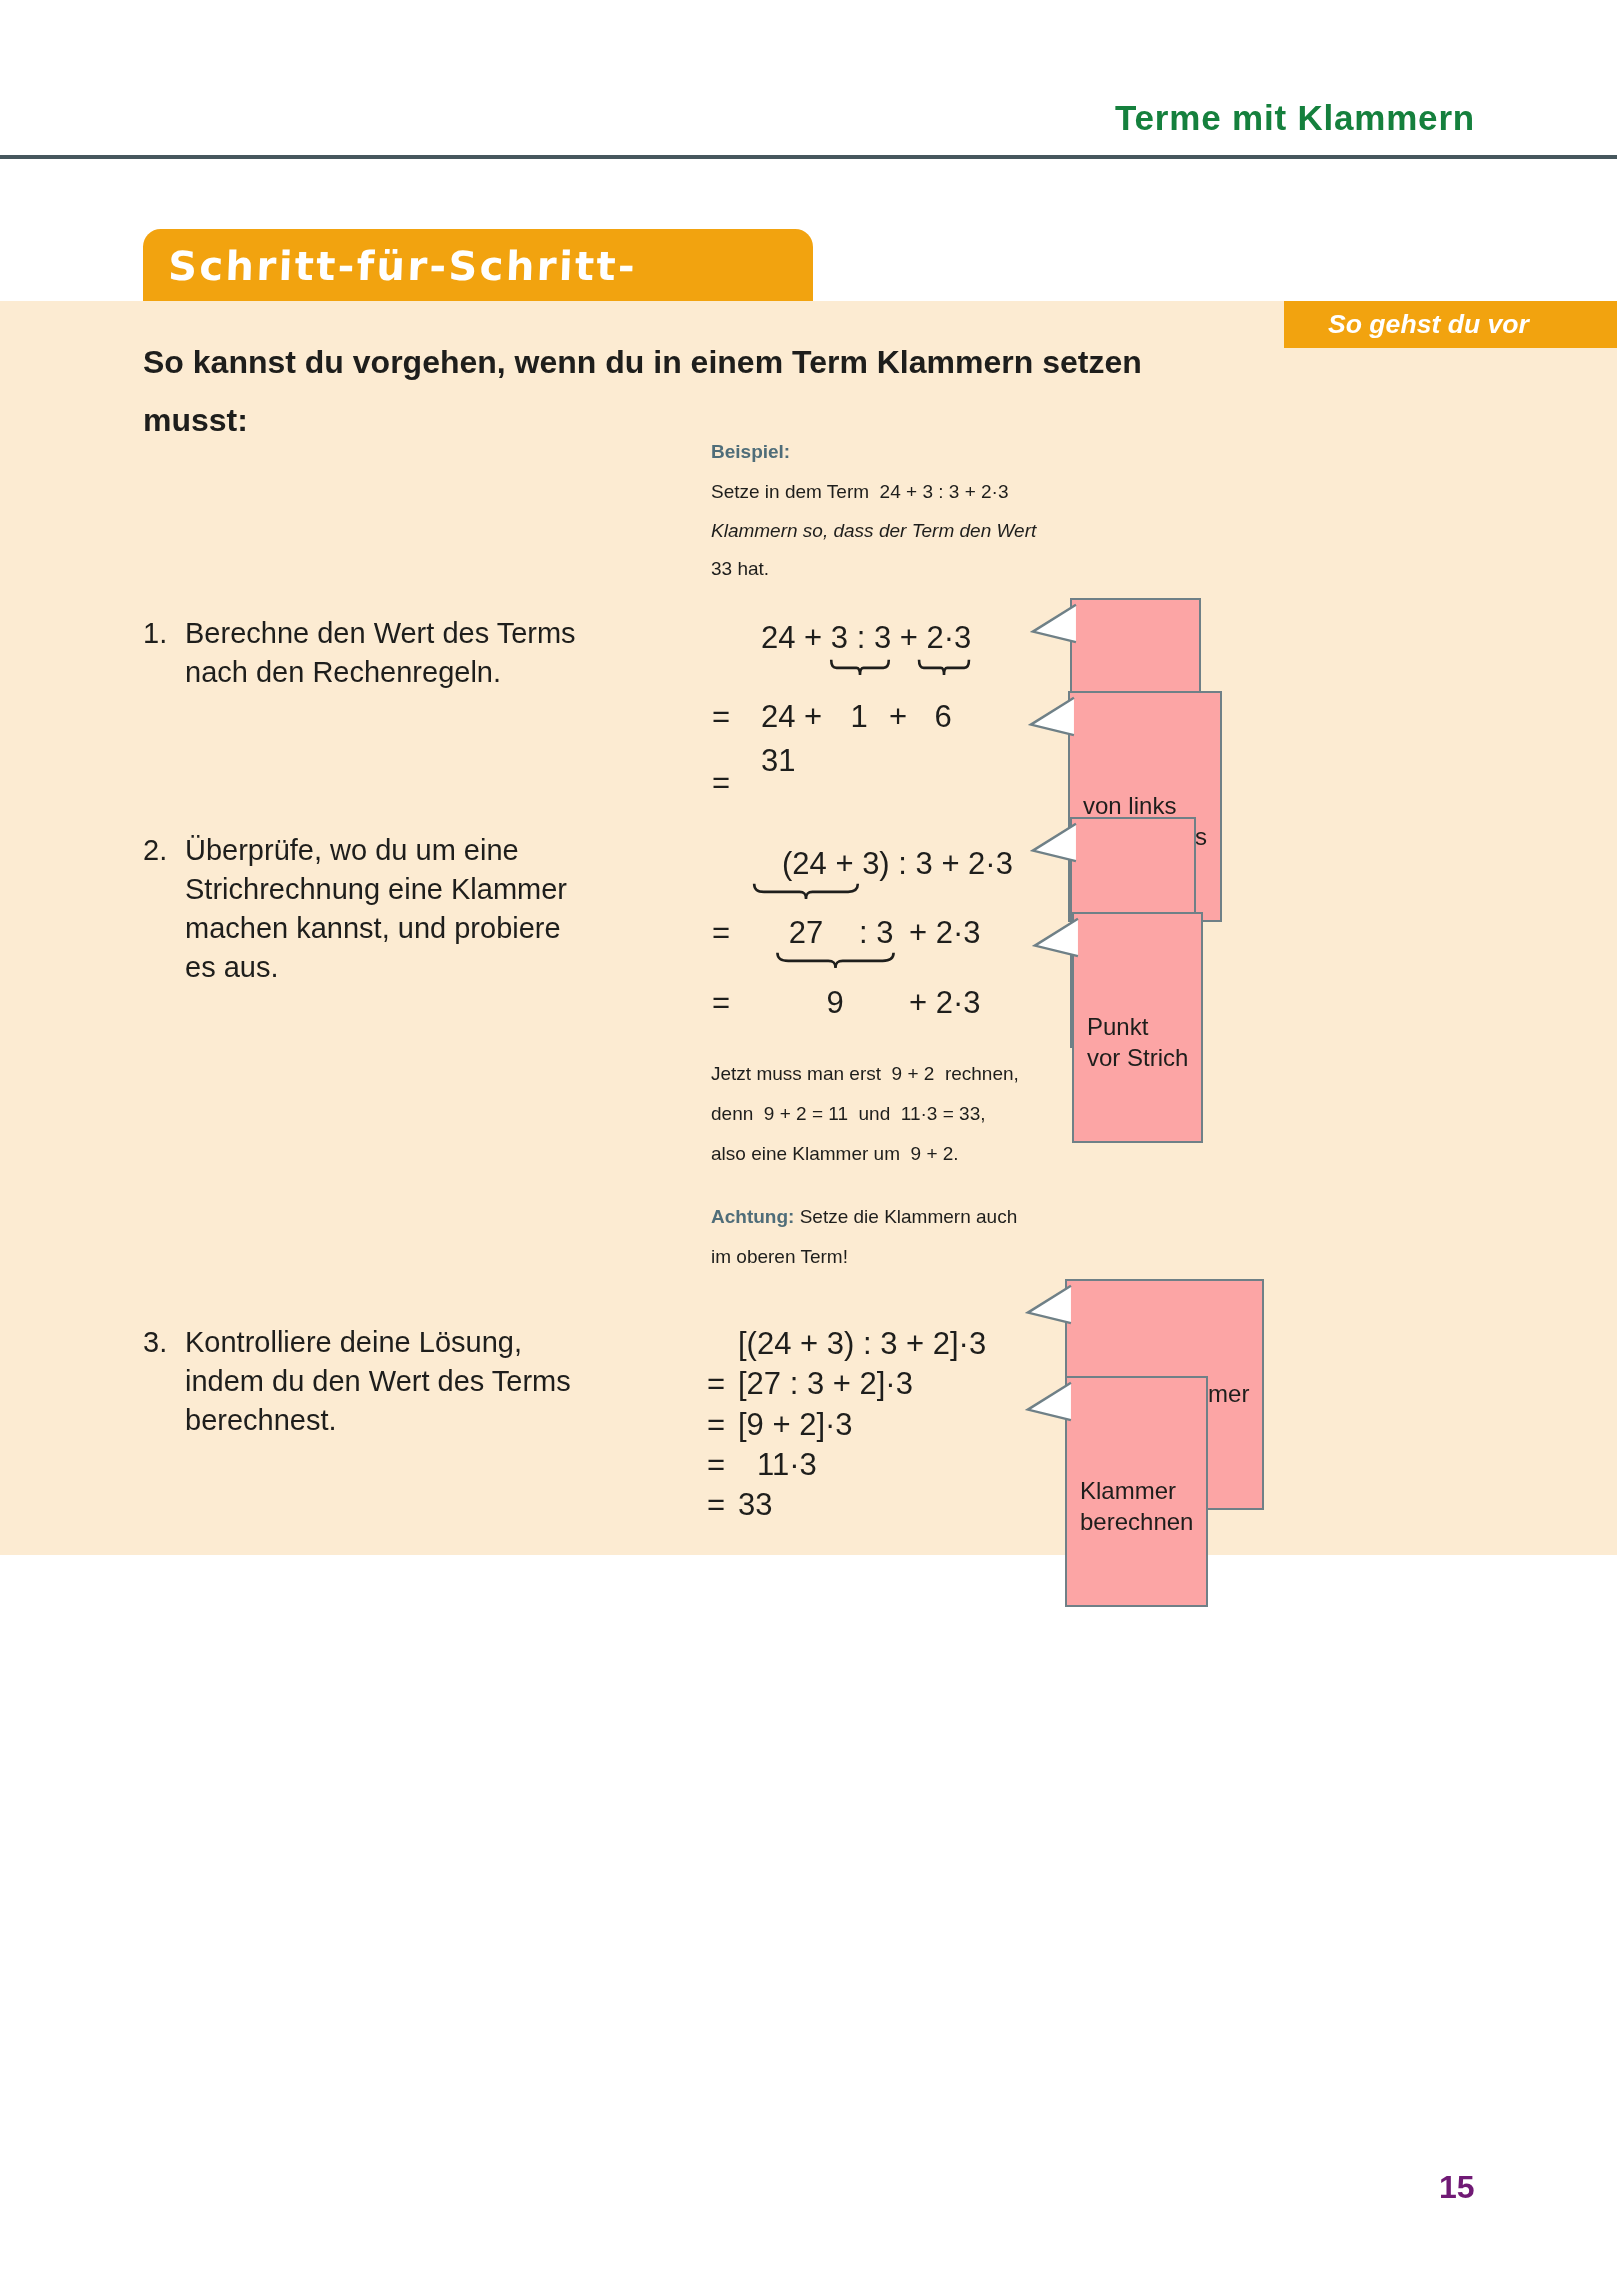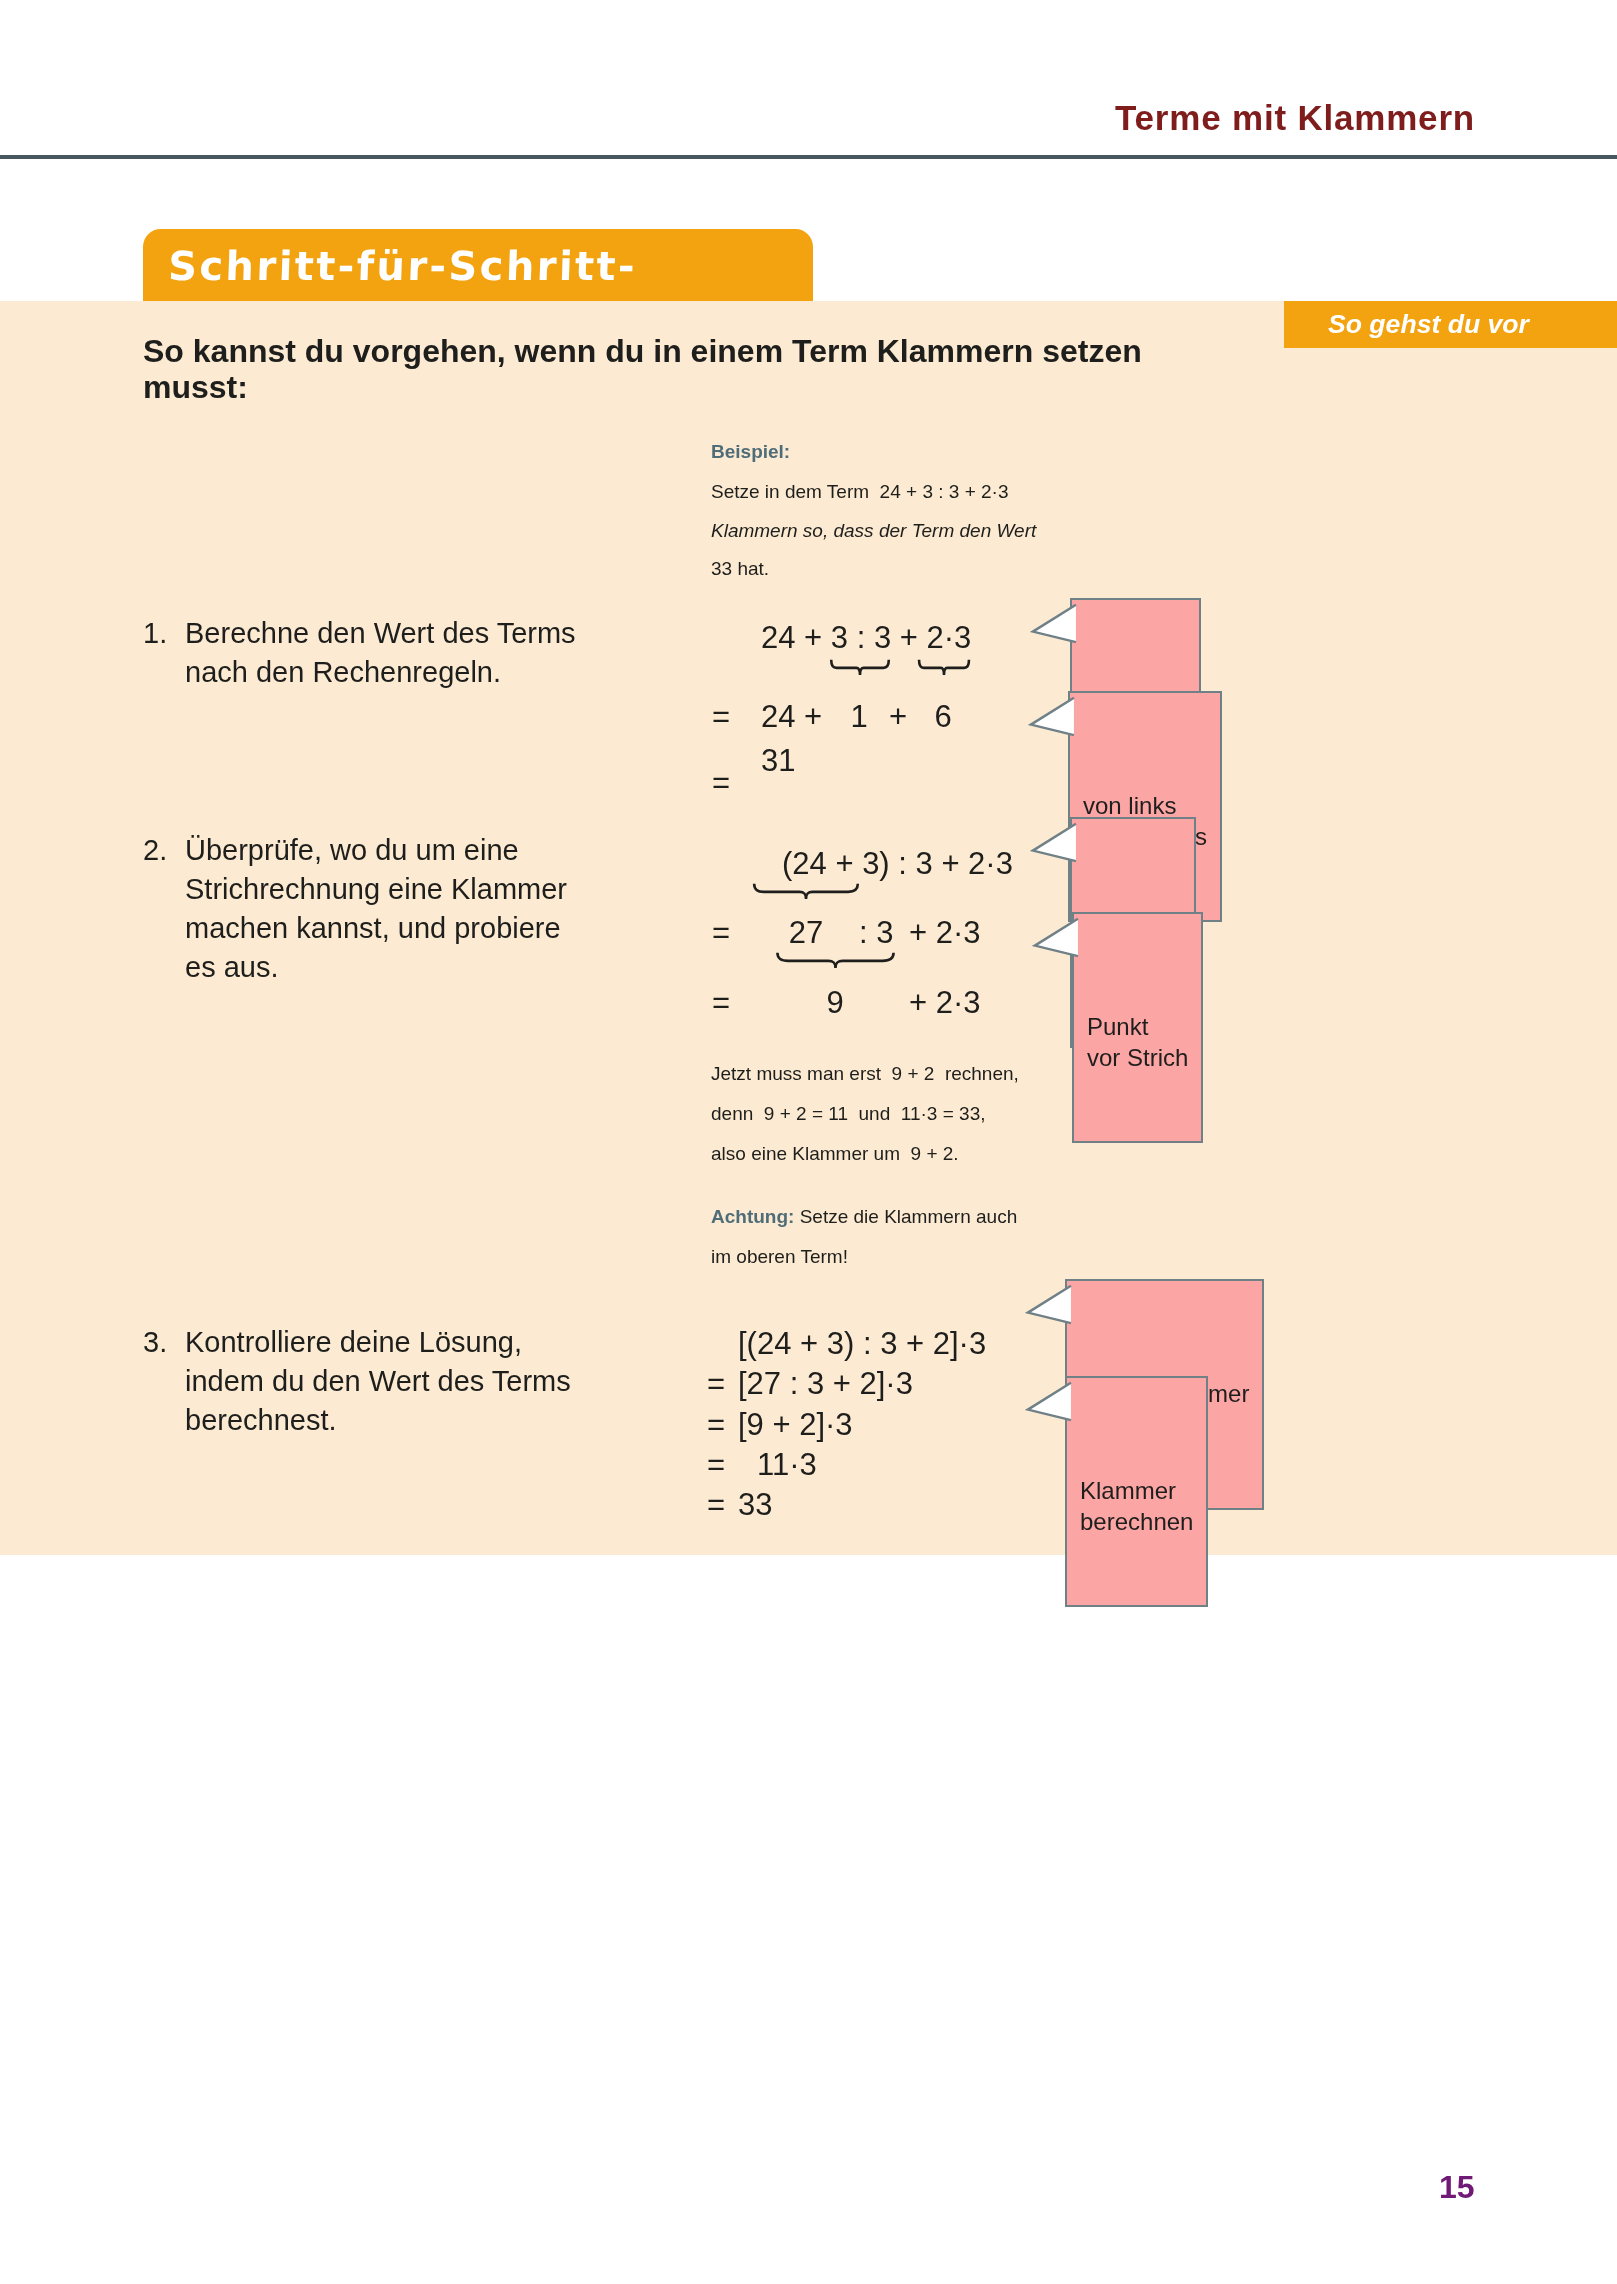--- a/index.html
+++ b/index.html
@@ -1,31 +1,31 @@
 <!DOCTYPE html>
 <html style="font-size:13px"><head>
 <meta charset="utf-8">
 <style>
   html,body{margin:0;padding:0;background:#ffffff;}
   .page{
     position:relative;width:1618px;height:2284px;background:#ffffff;overflow:hidden;
     font-family:"Liberation Sans",sans-serif;color:#1e1e1c;
   }
   
-  .header-title{position:absolute;right:143px;top:98px;font-size:35px;font-weight:bold;color:#7f1d1d;letter-spacing:0.8px;}
+  .header-title{position:absolute;right:143px;top:98px;font-size:35px;font-weight:bold;color:#15803d;letter-spacing:0.8px;}
   .header-rule{position:absolute;left:0;top:155px;width:100%;height:4px;background:#46575d;}
   
   .badge{position:absolute;left:143px;top:229px;width:670px;height:73px;background:#f2a30f;border-radius:17.7px 17.7px 0 0;}
   .badge-label{position:absolute;left:24px;top:0;line-height:74px;font-size:40px;font-weight:bold;color:#ffffff;letter-spacing:2.4px;transform:skewX(-2deg);font-family:"DejaVu Sans",sans-serif;}
   
   .panel{position:absolute;left:0;top:301px;width:1618px;height:1254px;background:#fcebd2;}
   .tab{position:absolute;left:1284px;top:301px;width:334px;height:47px;background:#f2a30f;}
   .tab-label{position:absolute;left:44px;top:0;line-height:47px;font-size:26.6px;font-weight:bold;font-style:italic;color:#ffffff;}
   
-  .intro-heading{position:absolute;left:143px;top:333px;width:1144px;font-size:32px;font-weight:bold;line-height:36px;white-space:pre-wrap;}
+  .intro-heading{position:absolute;left:143px;top:333px;width:1144px;font-size:32px;font-weight:bold;line-height:58px;white-space:pre-wrap;}
   .bodyline{position:absolute;font-size:19px;line-height:39px;white-space:pre-wrap;}
   .teal{color:#4f6d79;font-weight:bold;}
   .step{position:absolute;display:flex;font-size:29px;line-height:39px;}
   .step-no{width:42px;flex:0 0 42px;}
   .step-text{white-space:pre-wrap;width:548px;}
   
   .m{position:absolute;font-size:31px;line-height:35px;white-space:pre;}
   .m-center{text-align:center;display:inline-block;}
   .brace{position:absolute;height:17.7px;overflow:visible;}
   

